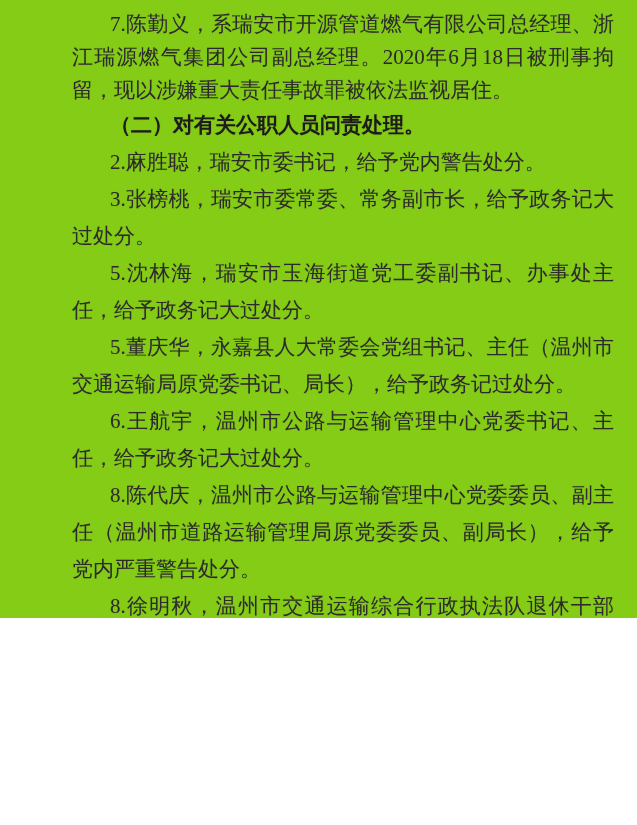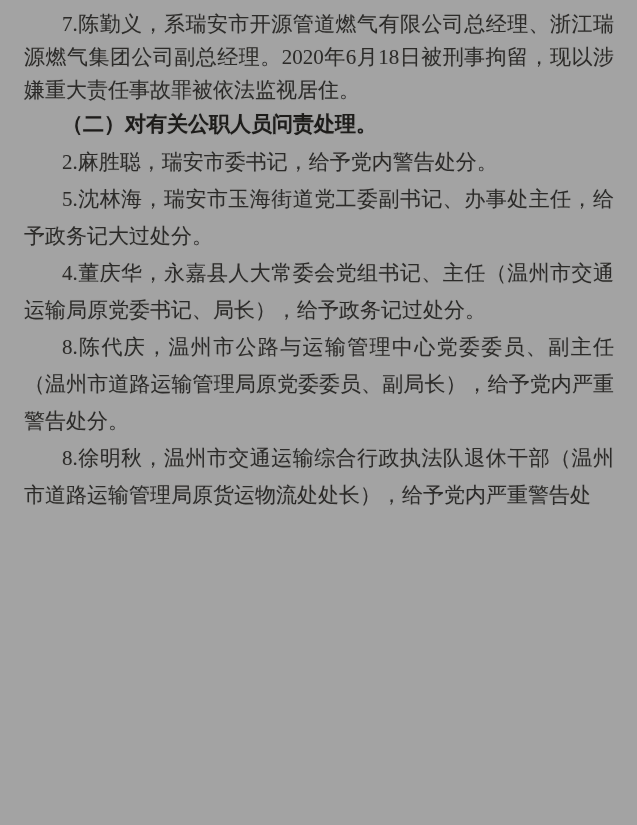--- a/index.html
+++ b/index.html
@@ -3,62 +3,63 @@
 <meta charset="utf-8">
 <style>
   html, body {
     margin: 0;
     padding: 0;
     background: #ffffff;
   }
   .page {
     position: relative;
     width: 637px;
-    height: 825px;
+    height: 618px;
     box-sizing: border-box;
-    background: #a3a3a3;
+    background: #84cc16;
     overflow: hidden;
-    padding: 8px 23px 0 24px;
+    padding: 8px 23px 0 72px;
     font-family: "Liberation Serif", "DejaVu Serif", serif;
     font-size: 21px;
     line-height: 37px;
     color: #2c2b29;
     text-align: justify;
     text-shadow: 0 0 1px rgba(90, 90, 90, 0.25);
   }
   .page p {
     margin: 0;
     text-indent: 38px;
     word-break: break-all;
   }
   
   .page p.tight {
     line-height: 33px;
   }
   .page p.heading {
     font-weight: bold;
     color: #1d1c1a;
     text-shadow: 0 0 1px rgba(60, 60, 60, 0.35);
-    font-family: Liberation Mono, monospace;
   }
 </style>
 </head>
 <body>
 
 <div class="page">
   <p class="tight">7.陈勤义，系瑞安市开源管道燃气有限公司总经理、浙江瑞源燃气集团公司副总经理。2020年6月18日被刑事拘留，现以涉嫌重大责任事故罪被依法监视居住。</p>
 
   <p class="heading">（二）对有关公职人员问责处理。</p>
 
 
   <p>2.麻胜聪，瑞安市委书记，给予党内警告处分。</p>
 
 
+  <p>3.张榜桃，瑞安市委常委、常务副市长，给予政务记大过处分。</p>
 
   <p>5.沈林海，瑞安市玉海街道党工委副书记、办事处主任，给予政务记大过处分。</p>
 
-  <p>4.董庆华，永嘉县人大常委会党组书记、主任（温州市交通运输局原党委书记、局长），给予政务记过处分。</p>
+  <p>5.董庆华，永嘉县人大常委会党组书记、主任（温州市交通运输局原党委书记、局长），给予政务记过处分。</p>
 
+  <p>6.王航宇，温州市公路与运输管理中心党委书记、主任，给予政务记大过处分。</p>
 
   <p>8.陈代庆，温州市公路与运输管理中心党委委员、副主任（温州市道路运输管理局原党委委员、副局长），给予党内严重警告处分。</p>
 
   <p>8.徐明秋，温州市交通运输综合行政执法队退休干部（温州市道路运输管理局原货运物流处处长），给予党内严重警告处</p>
 </div>
 
 </body></html>

